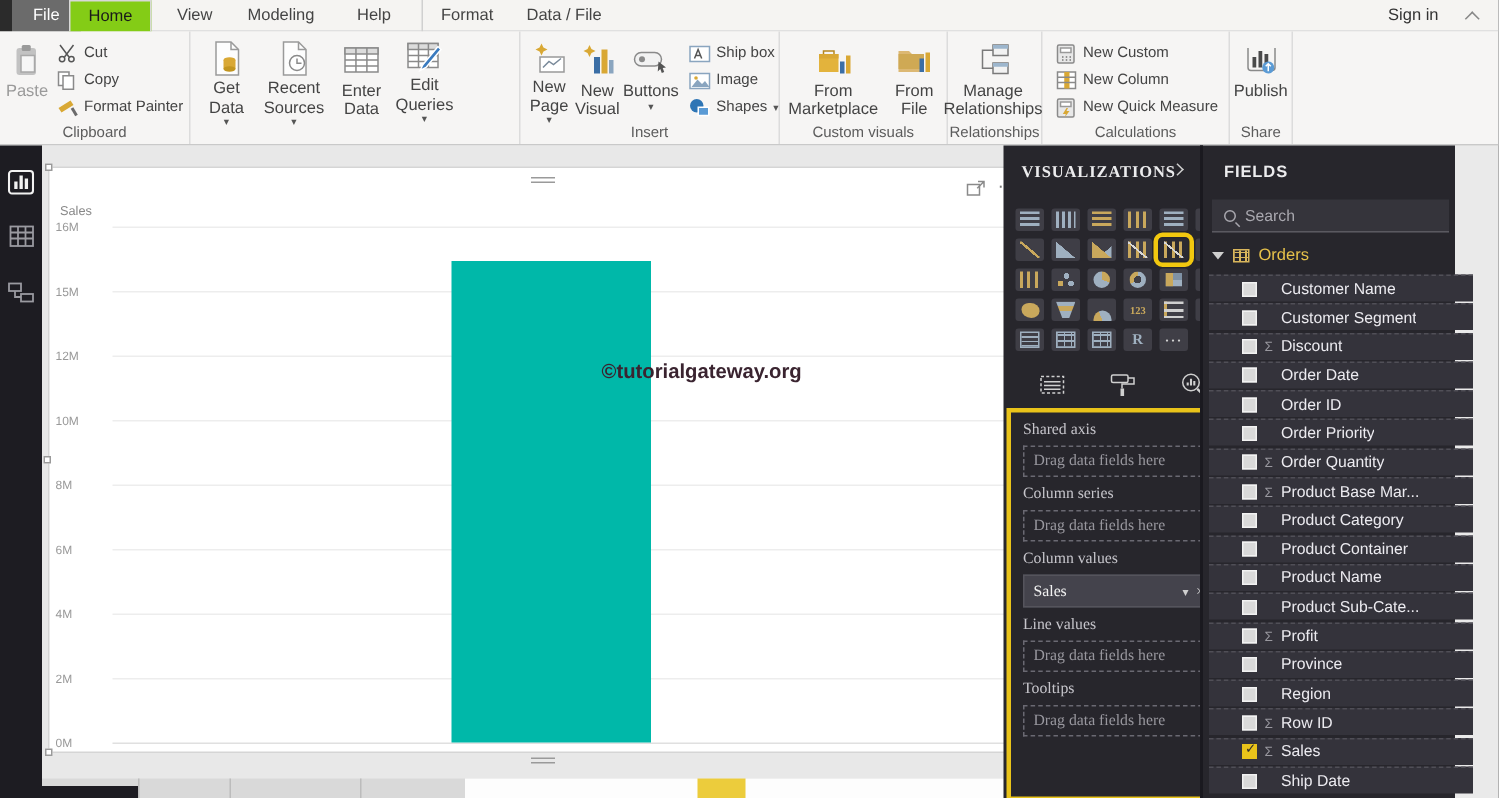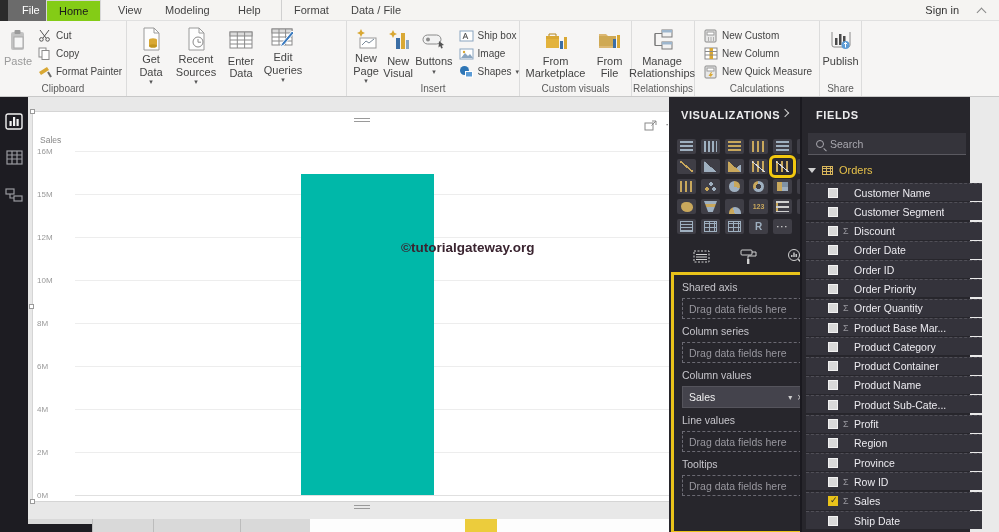--- a/index.html
+++ b/index.html
@@ -48,21 +48,21 @@
   .watermark { position:absolute; left:368px; top:128px; font-size:13.5px; font-weight:bold; color:#3a2430; }
   .bottom-strip { position:absolute; left:0; top:422px; width:669px; height:13px; background:#d9d9d9; }
   .bs-div { position:absolute; top:0; width:1px; height:13px; background:#bcbcbc; }
   .bs-thumb { position:absolute; left:282px; top:0; width:373px; height:13px; background:#fdfdfd; }
   .bs-yellow { position:absolute; left:437px; top:0; width:32px; height:13px; background:#e9c31a; opacity:.85; }
   .bs-dark { position:absolute; left:0; top:5px; width:64px; height:8px; background:#1d1c22; }
   
   .pane { position:absolute; top:0; height:435px; background:#27262c; color:#e8e8ea; }
   .pane-header { position:absolute; top:12px; font-size:11px; font-weight:bold; letter-spacing:.6px; color:#ececee; }
   
-  .viz-pane { left:669px; width:133px; }
+  .viz-pane { left:669px; width:133px;font-family:Liberation Serif, serif; }
   .viz-chev { position:absolute; right:14px; top:13px; width:6px; height:6px; border-right:1.5px solid #cfcfcf; border-top:1.5px solid #cfcfcf; transform:rotate(45deg); cursor:pointer; }
   .gallery { position:absolute; left:8px; top:42px; width:146px; display:grid; grid-template-columns:repeat(6,19px); gap:5px; }
   .tile { width:19px; height:15px; background:#3f3e46; border-radius:2px; display:flex; align-items:center; justify-content:center; cursor:pointer; position:relative; }
   .tile.sel { outline:3px solid #f2c80f; outline-offset:1px; background:#2b2a31; }
   .g { width:13px; height:11px; }
   .g-hbars { background:repeating-linear-gradient(180deg,#9fb0c0 0 2px,transparent 2px 4px); }
   .g-hbars2 { background:repeating-linear-gradient(180deg,#c9a85c 0 2px,transparent 2px 4px); }
   .g-vbars { background:repeating-linear-gradient(90deg,#9fb0c0 0 2px,transparent 2px 4px); }
   .g-vbars2 { background:repeating-linear-gradient(90deg,#c9a85c 0 2px,transparent 2px 5px); }
   .g-line { background:linear-gradient(to top right,transparent 45%,#c9a85c 45% 55%,transparent 55%); }
@@ -703,26 +703,26 @@
             <span class="flabel">Product Sub-Cate...</span>
           </div>
         <div class="frow">
             <span class="cb"></span>
             <span class="sig">Σ</span>
             <span class="flabel">Profit</span>
           </div>
         <div class="frow">
             <span class="cb"></span>
             <span class="sig"></span>
+            <span class="flabel">Province</span>
+          </div>
+        <div class="frow">
+            <span class="cb"></span>
+            <span class="sig"></span>
             <span class="flabel">Region</span>
-          </div>
-        <div class="frow">
-            <span class="cb"></span>
-            <span class="sig"></span>
-            <span class="flabel">Province</span>
           </div>
         <div class="frow">
             <span class="cb"></span>
             <span class="sig">Σ</span>
             <span class="flabel">Row ID</span>
           </div>
         <div class="frow checked">
             <span class="cb"></span>
             <span class="sig">Σ</span>
             <span class="flabel">Sales</span>

